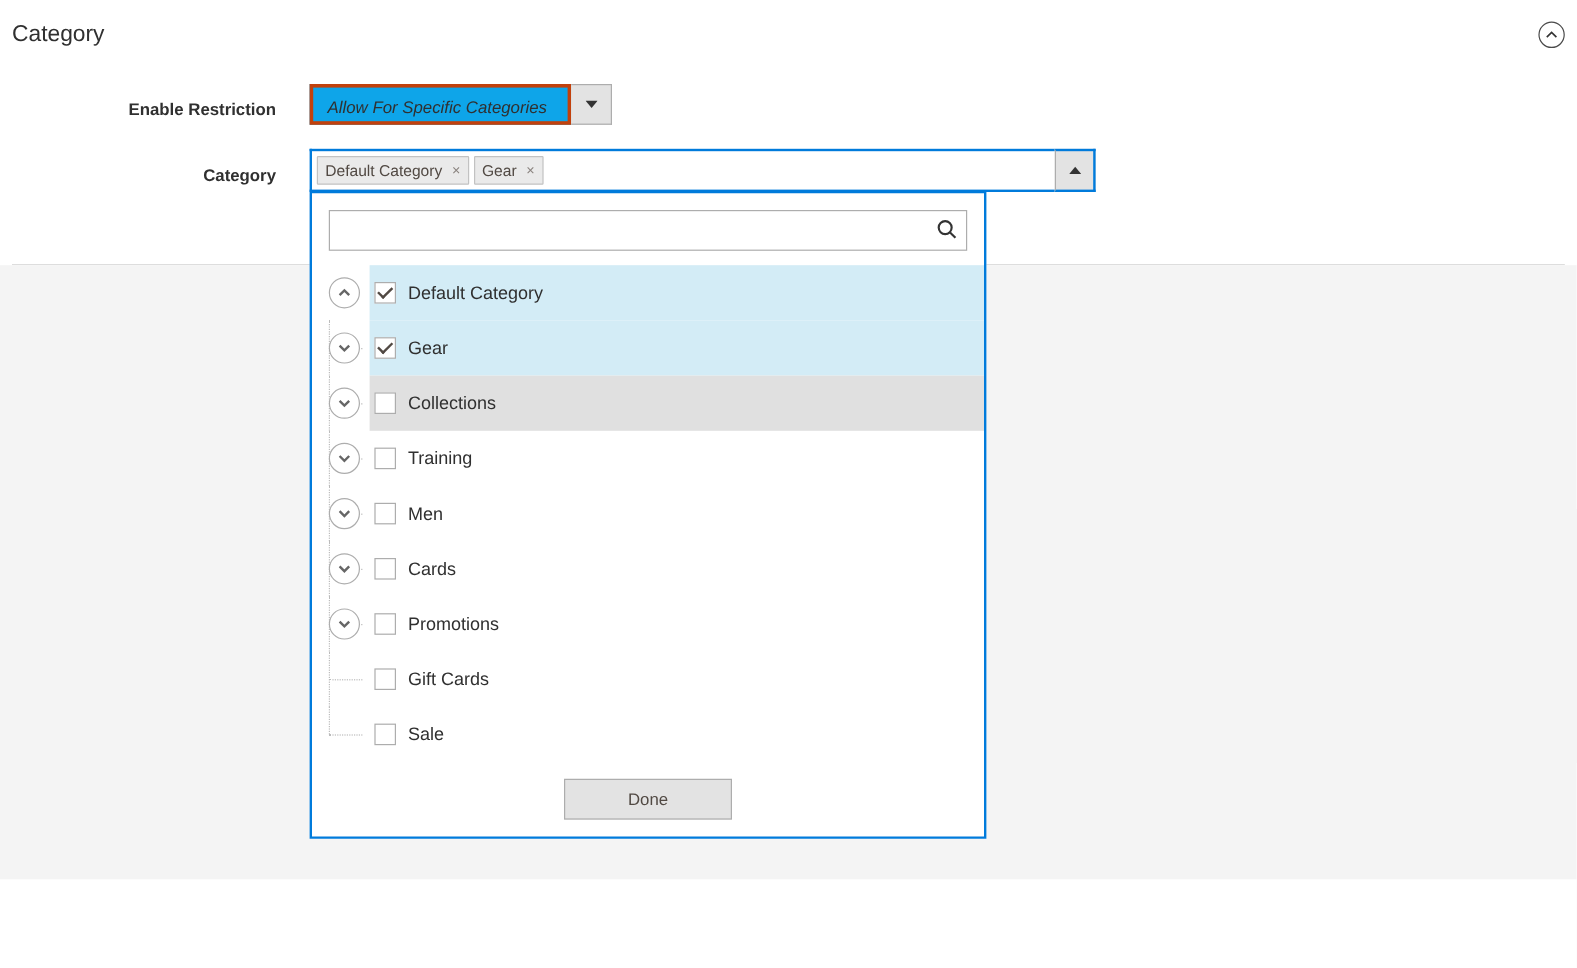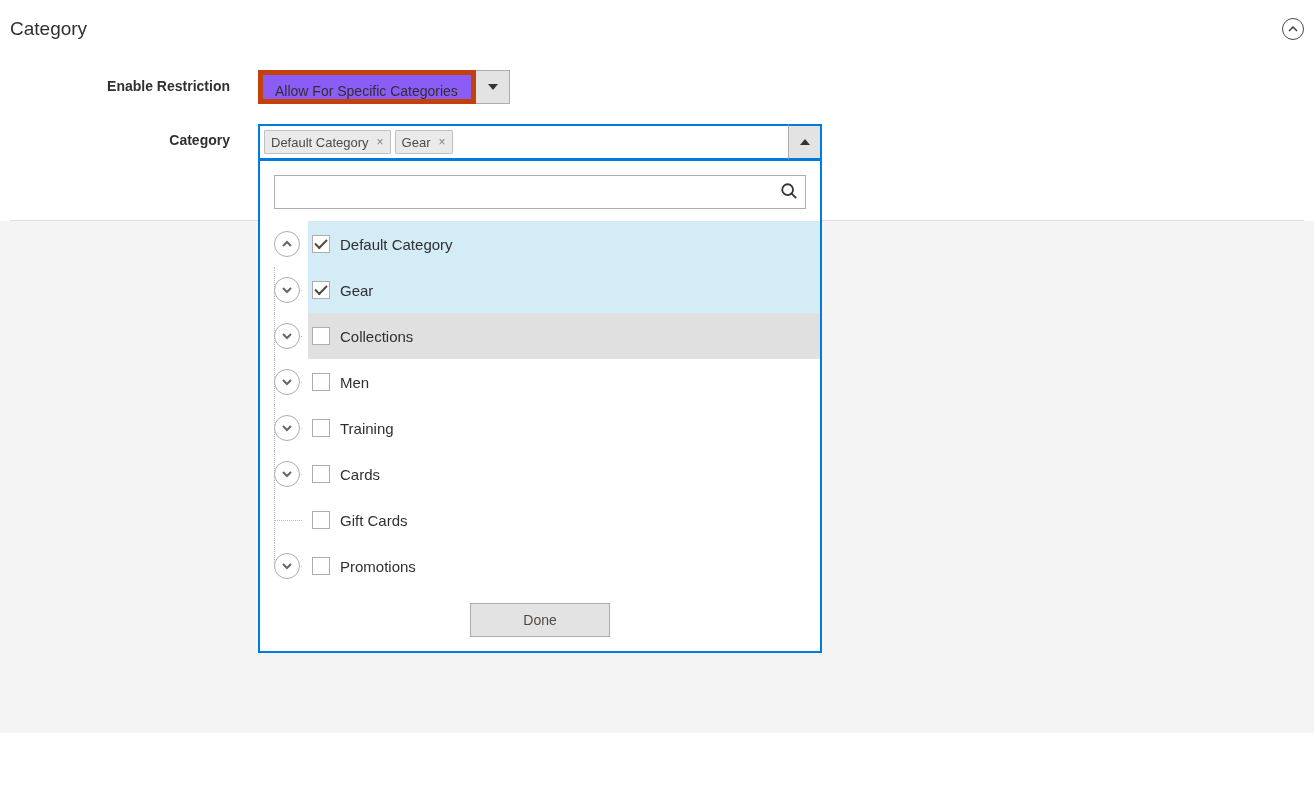--- a/index.html
+++ b/index.html
@@ -8,31 +8,31 @@
   
   .section-wrap { background:#fff; }
   .lower-bg { background:#f4f4f4; height:512px; }
   .divider { border-top:1px solid #ddd; margin:0 10px; }
   
   .section-header { display:flex; align-items:center; justify-content:space-between; padding:18px 10px 24px 10px; }
   .section-title { font-size:19px; font-weight:400; color:#303030; }
   .collapse-btn { width:22px; height:22px; border:1px solid #4a4a4a; border-radius:50%; display:flex; align-items:center; justify-content:center; cursor:pointer; background:#fff; }
   .collapse-btn svg { width:10px; height:10px; }
   
-  .form-row { display:flex; align-items:flex-start; padding:6px 10px 14px 10px; }
+  .form-row { display:flex; align-items:center; padding:6px 10px 14px 10px; }
   .form-label { width:248px; text-align:right; padding-right:28px; padding-top:8px; font-size:14px; color:#303030; font-weight:600; }
   
   
   .select-wrap { display:flex; }
-  .select-display { border:5px solid #c2410c; height:34px; line-height:32px; padding:0 12px; font-size:14px; color:#303030; background:#8b5cf6; min-width:218px; }
+  .select-display { border:3px solid #c2410c; height:34px; line-height:32px; padding:0 12px; font-size:14px; color:#303030; background:#0ea5e9; min-width:218px;font-style:italic; }
   .select-toggle { border:1px solid #adadad; border-left:none; width:34px; height:34px; background:#e3e3e3; display:flex; align-items:center; justify-content:center; cursor:pointer; }
   .select-toggle svg { width:10px; height:10px; fill:#333; }
   
   
-  .ms-field { position:relative; width:564px; }
+  .ms-field { position:relative; width:655px; }
   .ms-input-row { display:flex; }
   .ms-chips { flex:1; border:2px solid #007bdb; border-right:none; min-height:36px; padding:4px; display:flex; flex-wrap:wrap; gap:4px; background:#fff; }
   .chip { display:inline-flex; align-items:center; border:1px solid #c2c2c2; background:#eaeaea; padding:2px 6px; font-size:13px; color:#514943; border-radius:1px; }
   .chip-x { margin-left:8px; color:#8a837f; cursor:pointer; font-size:12px; line-height:1; }
   .ms-toggle { width:34px; border:2px solid #007bdb; border-left:1px solid #adadad; background:#e3e3e3; display:flex; align-items:center; justify-content:center; cursor:pointer; }
   .ms-toggle svg { width:10px; height:10px; fill:#333; }
   
   
   .ms-panel { position:absolute; top:36px; left:0; width:564px; border:2px solid #007bdb; border-top:1px solid #007bdb; background:#fff; z-index:10; padding-bottom:14px; }
   .ms-search-wrap { padding:14px 14px 10px 14px; }
@@ -205,69 +205,78 @@
                     </li>
                     <li>
                       <div class="node-row">
                         <div class="node-expander">
                           <svg viewBox="0 0 10 10">
                             <path d="M1 3 L5 7 L9 3"></path>
                           </svg>
                         </div>
                         <div class="node-label-wrap">
                           <div class="node-check"></div>
+                          <span class="node-text">Training</span>
+                        </div>
+                      </div>
+                    </li>
+                    <li>
+                      <div class="node-row">
+                        <div class="node-expander">
+                          <svg viewBox="0 0 10 10">
+                            <path d="M1 3 L5 7 L9 3"></path>
+                          </svg>
+                        </div>
+                        <div class="node-label-wrap">
+                          <div class="node-check"></div>
                           <span class="node-text">Men</span>
                         </div>
                       </div>
                     </li>
                     <li>
                       <div class="node-row">
                         <div class="node-expander">
                           <svg viewBox="0 0 10 10">
                             <path d="M1 3 L5 7 L9 3"></path>
                           </svg>
                         </div>
                         <div class="node-label-wrap">
                           <div class="node-check"></div>
-                          <span class="node-text">Training</span>
-                        </div>
-                      </div>
-                    </li>
-                    <li>
-                      <div class="node-row">
-                        <div class="node-expander">
-                          <svg viewBox="0 0 10 10">
-                            <path d="M1 3 L5 7 L9 3"></path>
-                          </svg>
-                        </div>
-                        <div class="node-label-wrap">
-                          <div class="node-check"></div>
                           <span class="node-text">Cards</span>
                         </div>
                       </div>
                     </li>
                     <li>
                       <div class="node-row">
+                        <div class="node-expander">
+                          <svg viewBox="0 0 10 10">
+                            <path d="M1 3 L5 7 L9 3"></path>
+                          </svg>
+                        </div>
+                        <div class="node-label-wrap">
+                          <div class="node-check"></div>
+                          <span class="node-text">Promotions</span>
+                        </div>
+                      </div>
+                    </li>
+                    <li>
+                      <div class="node-row">
                         <div class="node-expander no-children"></div>
                         <div class="node-label-wrap">
                           <div class="node-check"></div>
                           <span class="node-text">Gift Cards</span>
                         </div>
                       </div>
                     </li>
                     <li>
                       <div class="node-row">
-                        <div class="node-expander">
-                          <svg viewBox="0 0 10 10">
-                            <path d="M1 3 L5 7 L9 3"></path>
-                          </svg>
-                        </div>
-                        <div class="node-label-wrap">
-                          <div class="node-check"></div>
-                          <span class="node-text">Promotions</span>
+                        <div class="node-expander no-children"></div>
+                        <div class="node-label-wrap">
+                          <div class="node-check"></div>
+                          <span class="node-text">Sale</span>
                         </div>
                       </div>
                     </li>
                   </ul>
                 </li>
               </ul>
             </div>
         </div>
 
         <div class="done-row">

